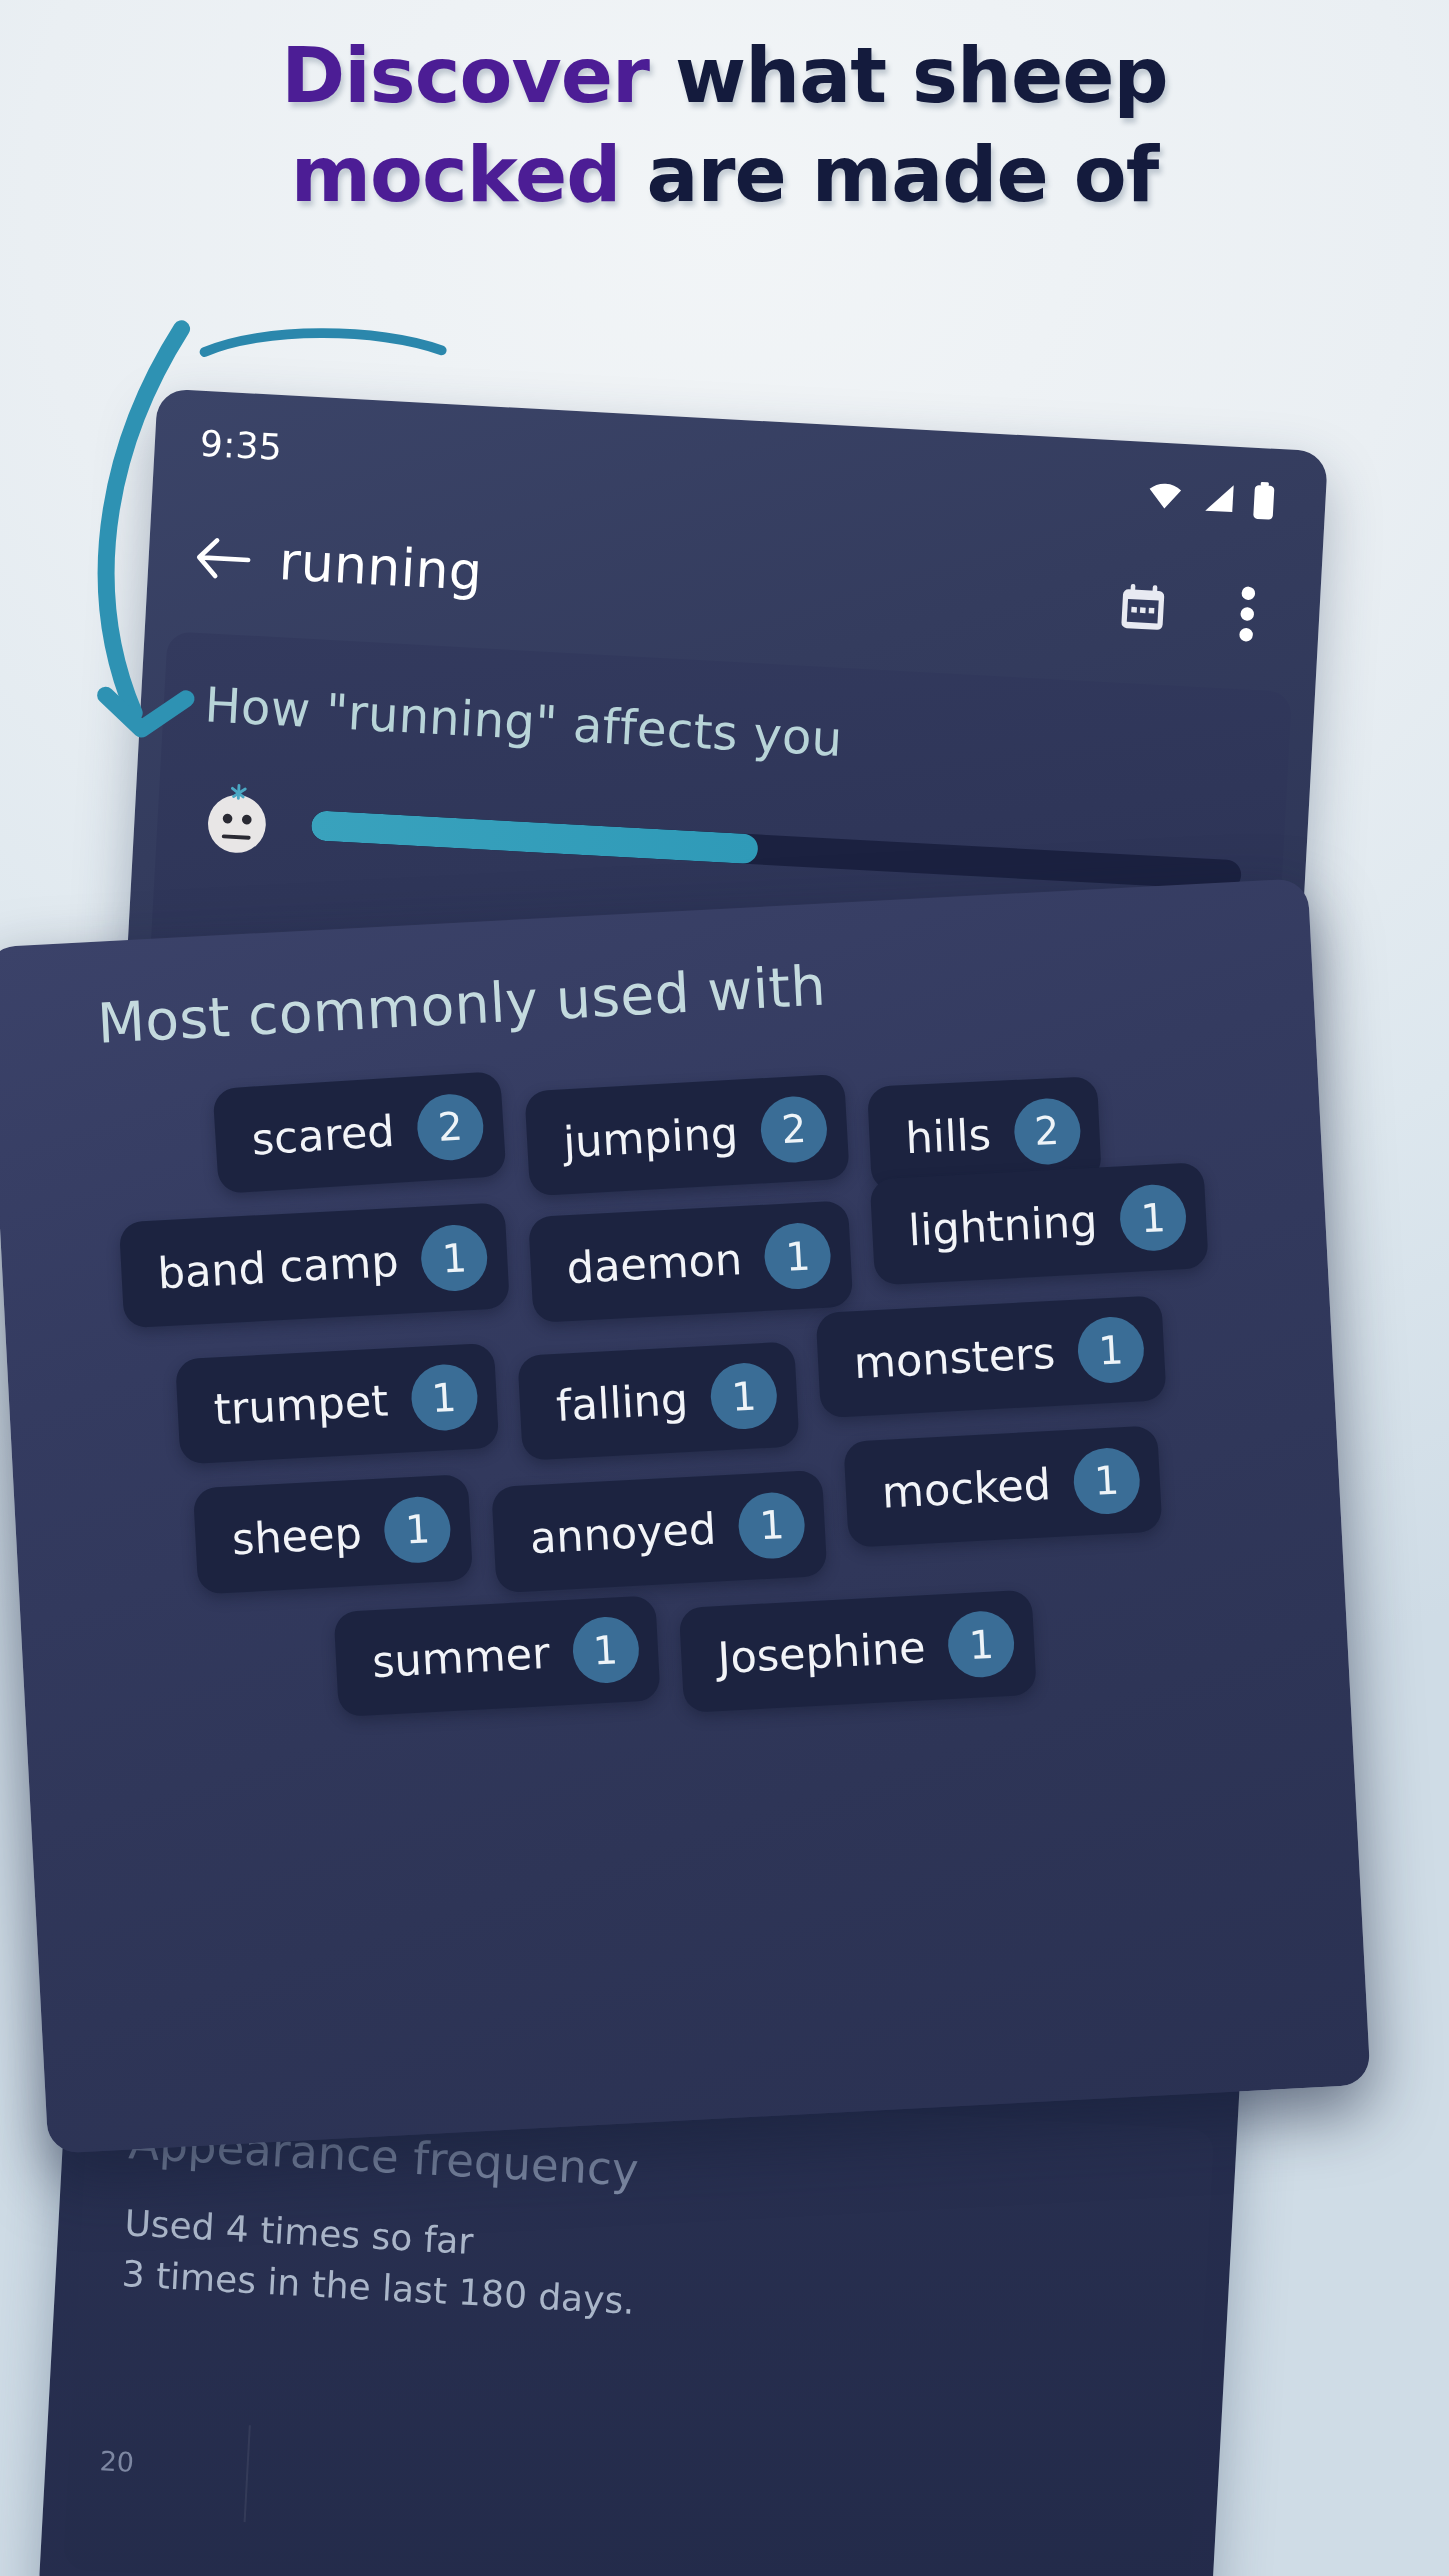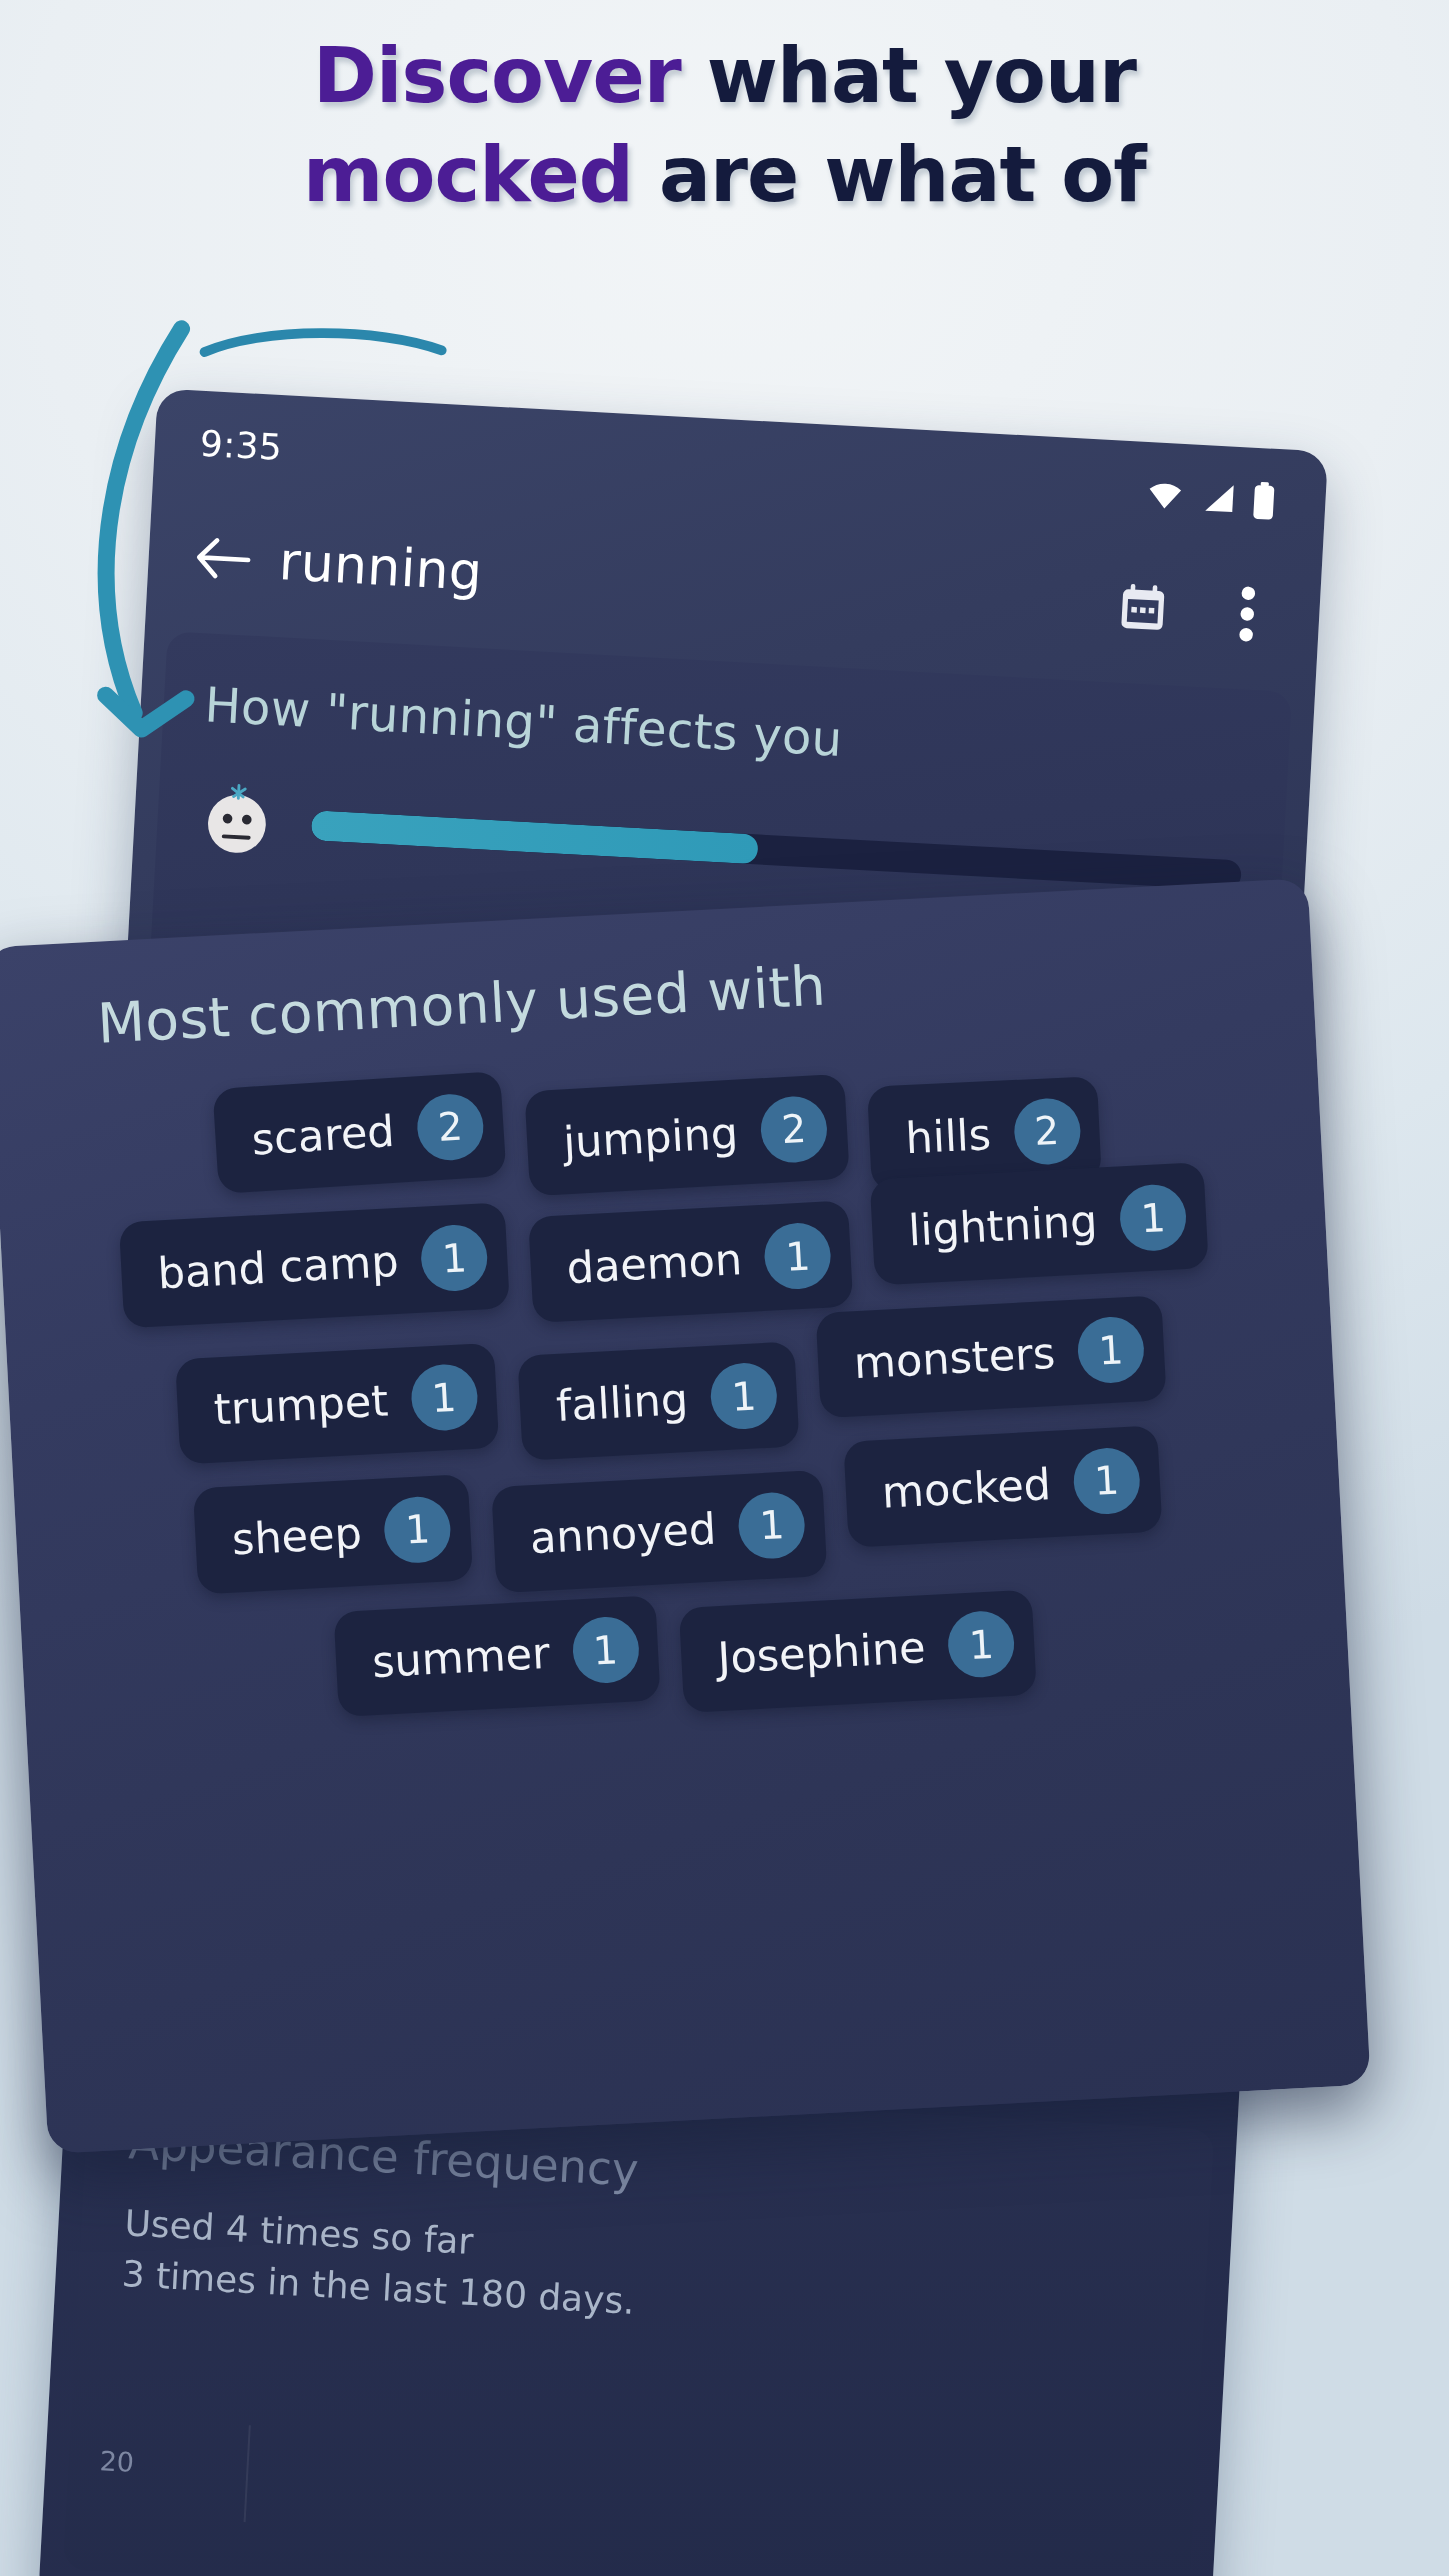--- a/index.html
+++ b/index.html
@@ -189,25 +189,25 @@
   .chips .chip:nth-child(12){ transform:translateY(-5.4px); }
   .chips .chip:nth-child(13){ transform:translateY(9px); }
   .chips .chip:nth-child(14){ transform:translateY(23px); }
 </style>
 </head>
 <body>
 
 <div class="headline">
   <div class="hl-line">
     <span class="hl-accent">Discover</span>
-    <span class="hl-dark">what your</span>
+    <span class="hl-dark">what sheep</span>
   </div>
   <div class="hl-line hl-line2">
     <span class="hl-accent">mocked</span>
-    <span class="hl-dark">are what of</span>
+    <span class="hl-dark">are made of</span>
   </div>
 </div>
 
 <svg class="swoosh" viewBox="0 0 280 46">
   <path d="M6 36 C 70 8, 200 8, 272 34" stroke="#2b87ac" stroke-width="11" fill="none" stroke-linecap="round"></path>
 </svg>
 
 <svg class="arrow" viewBox="0 0 310 510">
   <path d="M145 22 C 70 140, 28 300, 92 452" stroke="#2e92b3" stroke-width="19" fill="none" stroke-linecap="round"></path>
   <path d="M60 432 L 100 470 L 150 436" stroke="#2e92b3" stroke-width="19" fill="none" stroke-linecap="round" stroke-linejoin="round"></path>

